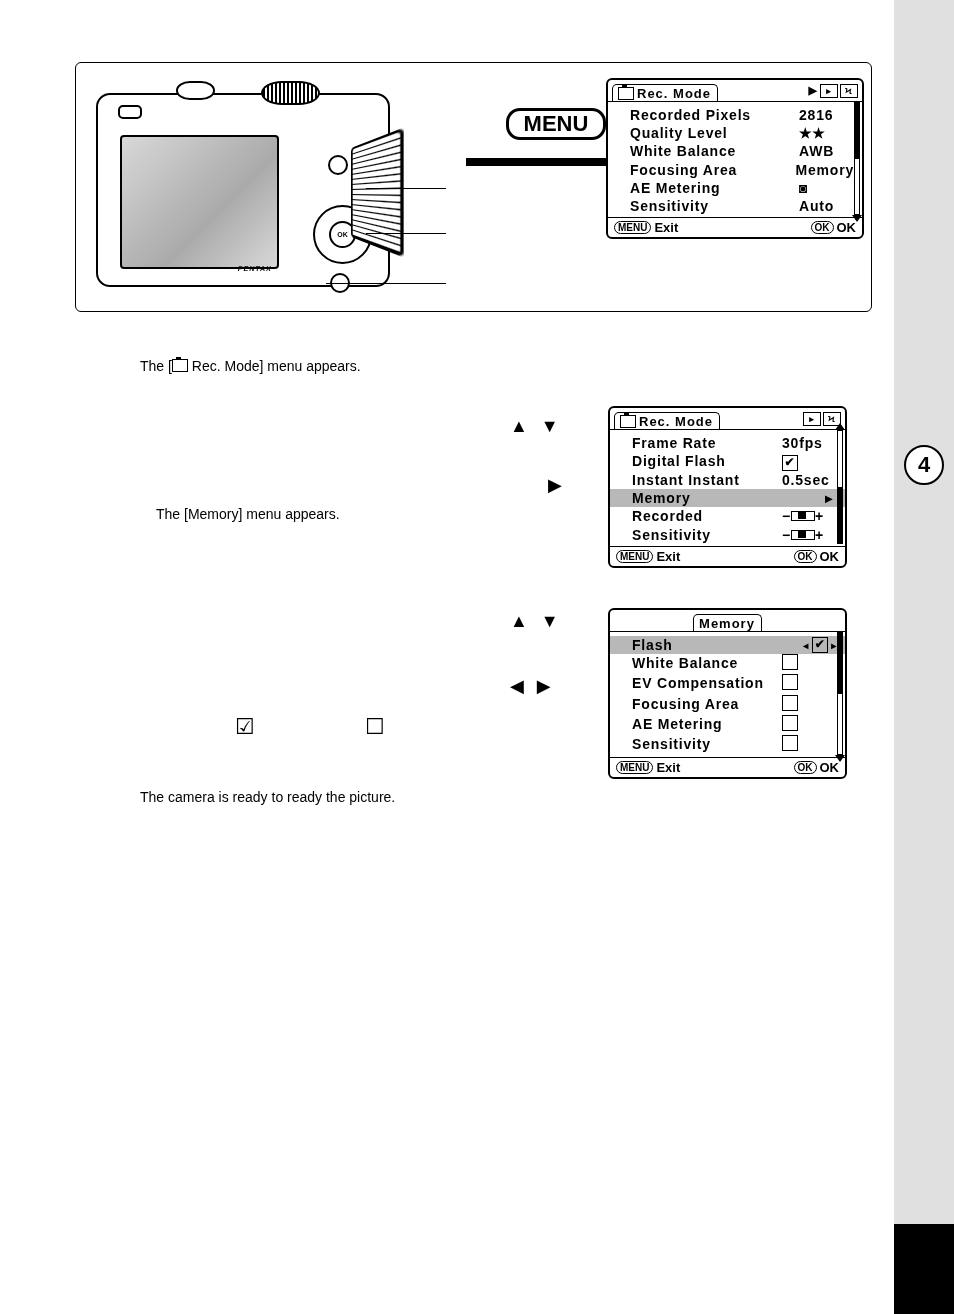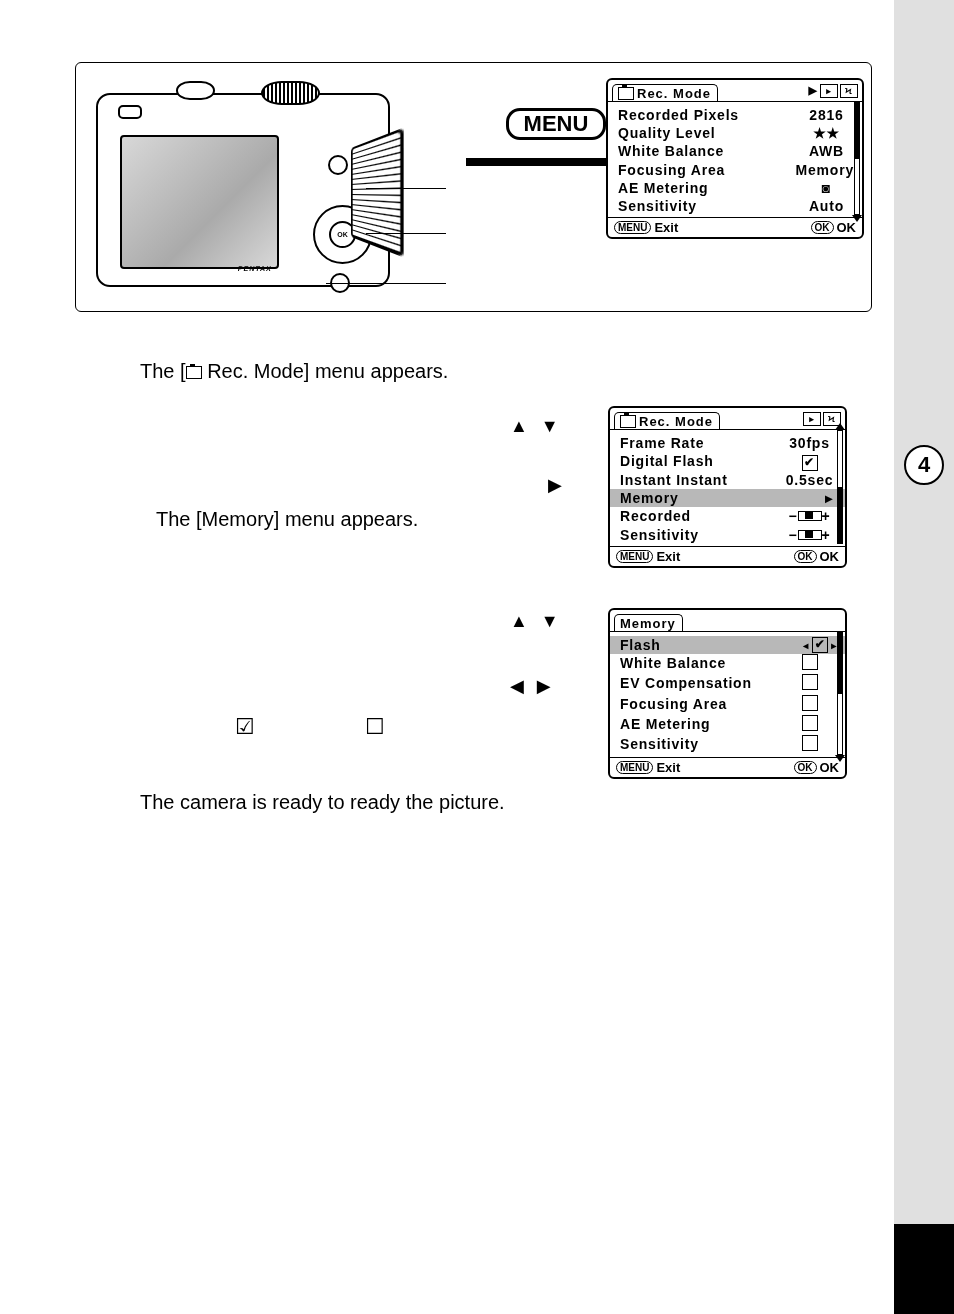--- a/index.html
+++ b/index.html
@@ -189,20 +189,21 @@
     font-family: Arial, sans-serif;
     font-weight: bold;
   }
   .lcd-header {
     display: flex;
     align-items: center;
     border-bottom: 1.5px solid #000;
     padding: 2px 4px;
     font-size: 13px;
     letter-spacing: 1px;
+    justify-content: center;
   }
   .lcd-tab {
     border: 1.5px solid #000;
     border-bottom: none;
     border-radius: 5px 5px 0 0;
     padding: 1px 6px 0 5px;
     display: flex;
     align-items: center;
     gap: 3px;
     background: #fff;
@@ -223,22 +224,22 @@
   }
   .lcd-body {
     padding: 4px 8px 2px 10px;
   }
   .lcd-row {
     display: flex;
     font-size: 14px;
     letter-spacing: 0.8px;
     line-height: 1.3;
   }
-  .lcd-row .label { flex: 1; }
-  .lcd-row .val { text-align: center; min-width: 55px; }
+  .lcd-row .label { flex: 1; margin-left: 12px; }
+  .lcd-row .val { min-width: 55px; }
   .lcd-row.highlight {
     background: #b8b8b8;
     margin-left: -10px;
     margin-right: -8px;
     padding-left: 10px;
     padding-right: 8px;
   }
   .lcd-footer {
     border-top: 1.5px solid #000;
     display: flex;
@@ -276,21 +277,21 @@
     left: -3px;
     width: 0; height: 0;
     border-left: 5px solid transparent;
     border-right: 5px solid transparent;
   }
   .scroll-tri-up { top: -8px; border-bottom: 7px solid #000; }
   .scroll-tri-down { bottom: -8px; border-top: 7px solid #000; }
 
   .page-text {
     position: absolute;
-    font-size: 20px;
+    font-size: 14px;
     line-height: 1.5;
   }
 
   .nav-arrows {
     position: absolute;
     font-size: 18px;
     letter-spacing: 4px;
   }
 
   

